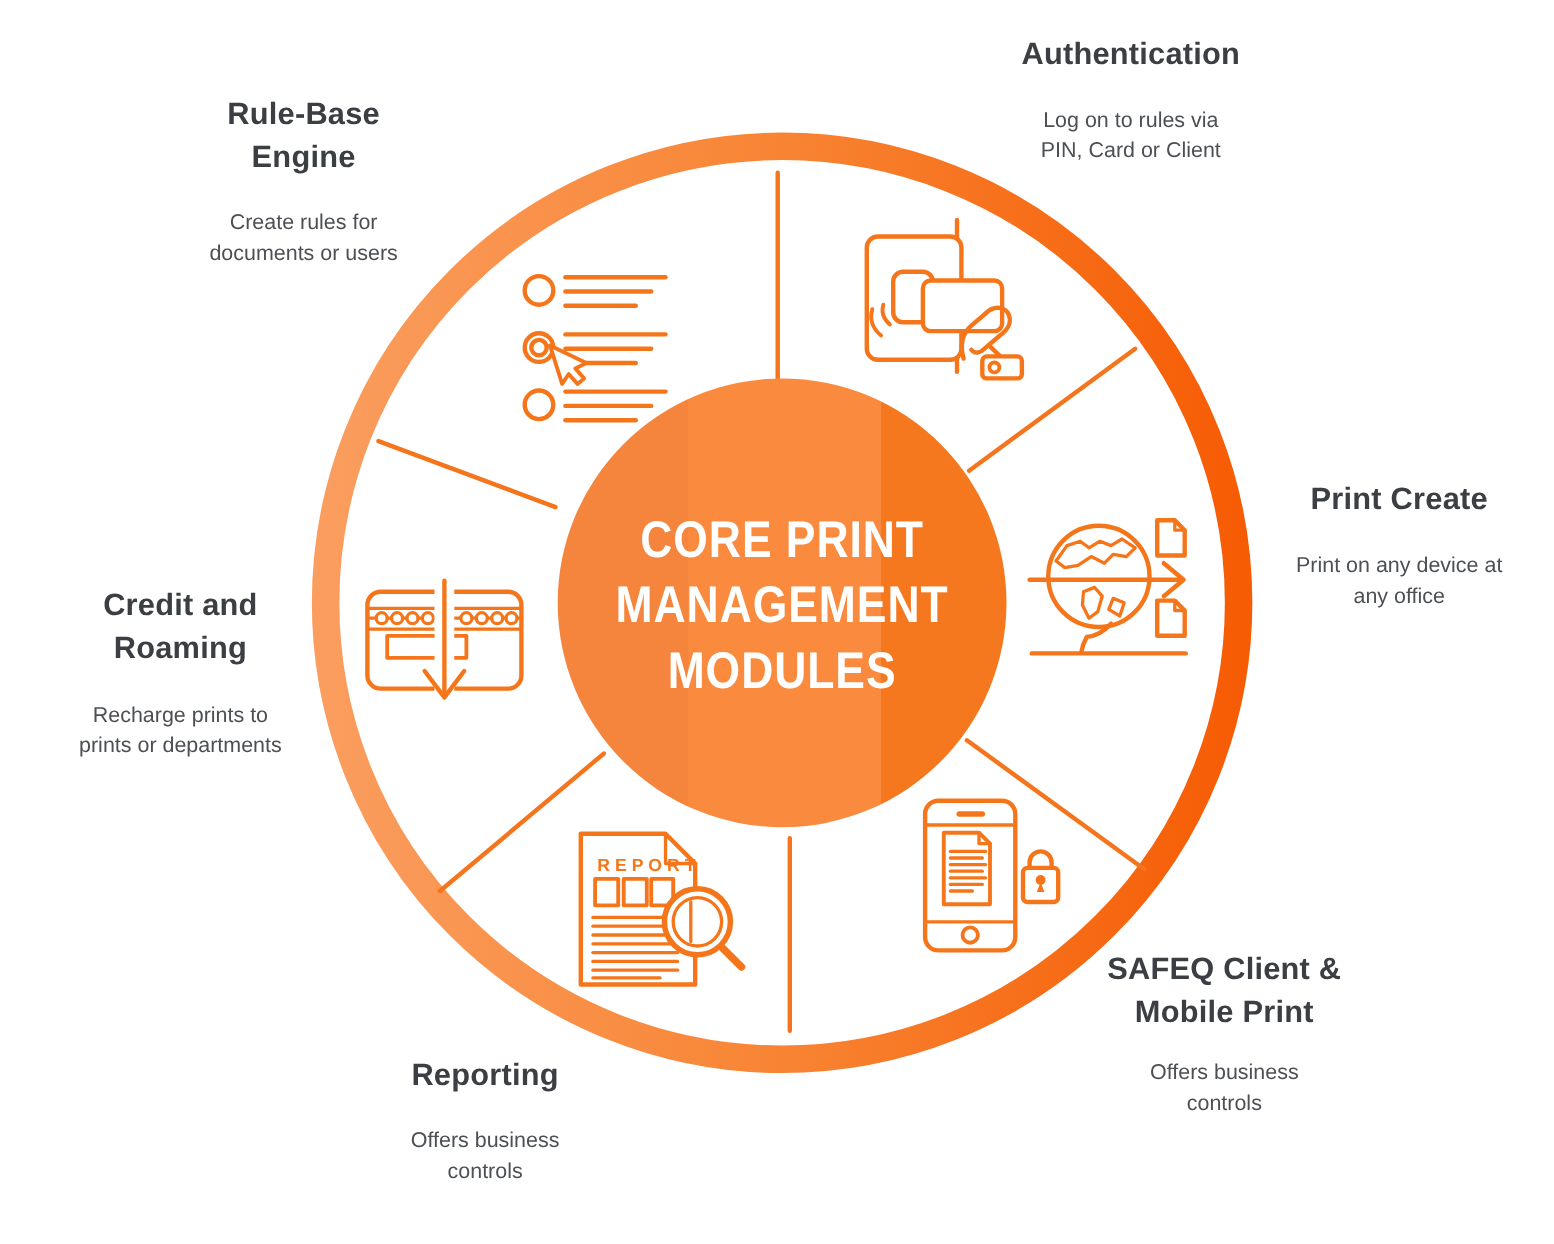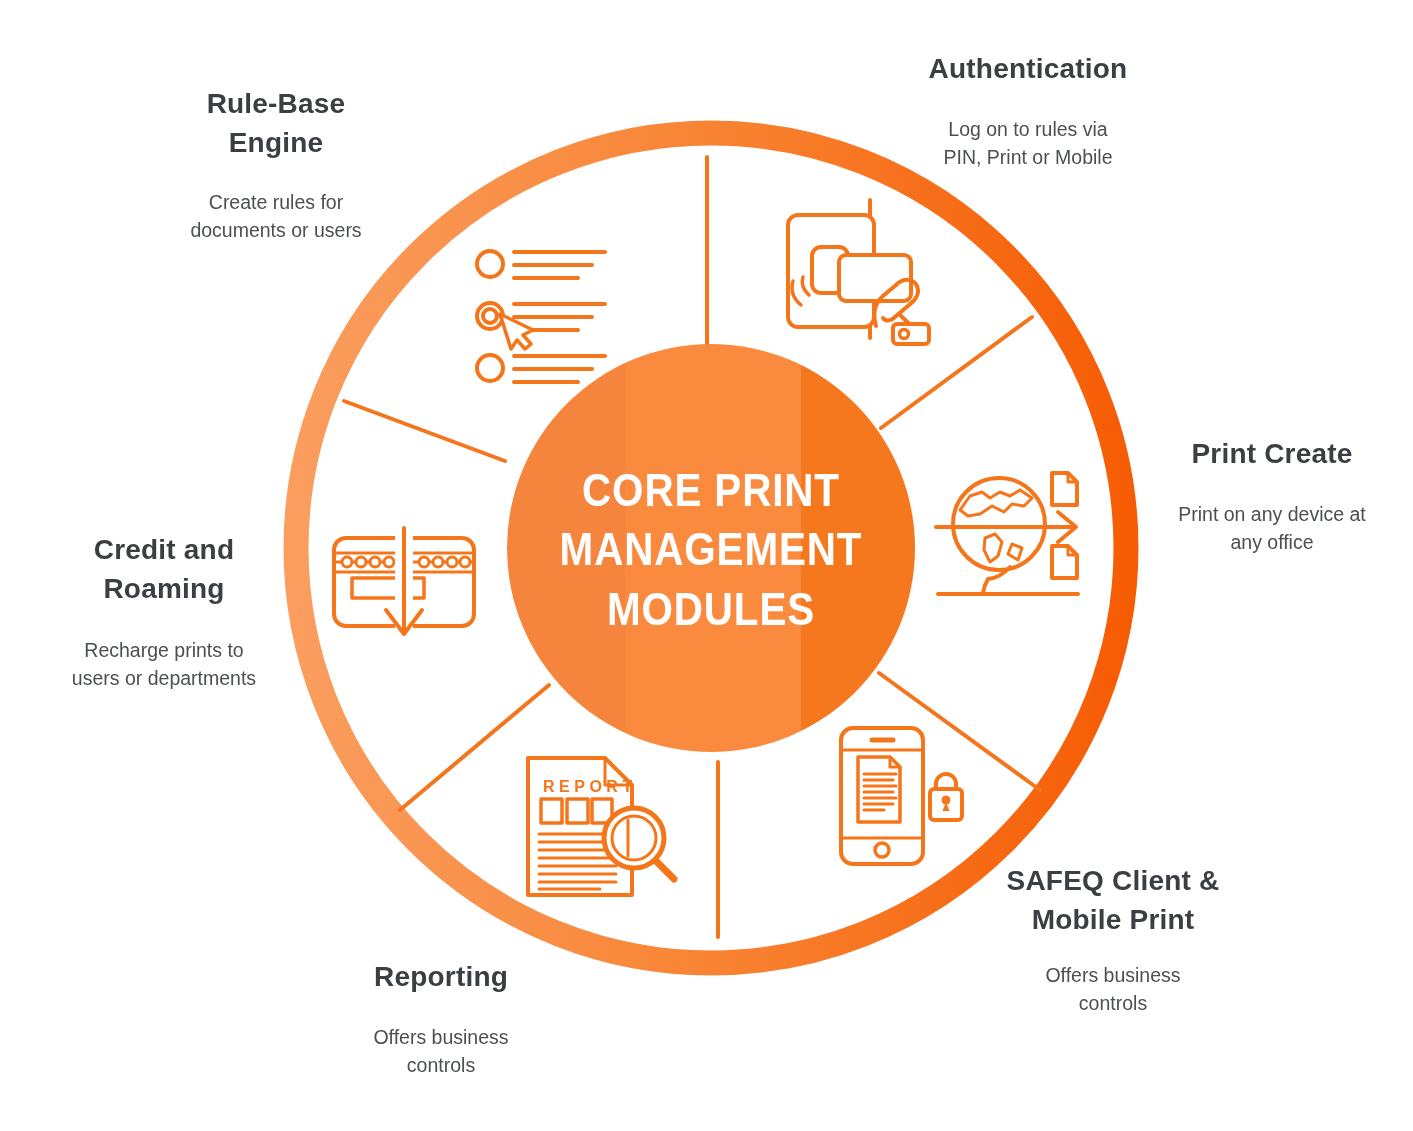--- a/index.html
+++ b/index.html
@@ -165,25 +165,25 @@
         <circle cx="452" cy="562" r="5" fill="#fff"></circle>
         <circle cx="465" cy="562" r="5" fill="#fff"></circle>
       </g>
       <rect x="352" y="578" width="72" height="20" stroke-width="3.5"></rect>
       <line x1="404" y1="520" x2="404" y2="650" stroke="#ffffff" stroke-width="18" stroke-linecap="butt"></line>
       <line x1="404" y1="528" x2="404" y2="630"></line>
       <path d="M386 610 L404 634 L422 610"></path>
     </g>
   </svg>
 
-  <div class="module" style="left:903px;top:30px;width:250px;margin-top:20px;">
+  <div class="module" style="left:903px;top:30px;width:250px;">
     <div class="title">Authentication</div>
     <div class="desc" style="margin-top:26px;">
       <div>Log on to rules via</div>
-      <div>PIN, Print or Mobile</div>
+      <div>PIN, Card or Client</div>
     </div>
   </div>
 
   <div class="module" style="left:1152px;top:435px;width:240px;">
     <div class="title">Print Create</div>
     <div class="desc" style="margin-top:26px;">
       <div>Print on any device at</div>
       <div>any office</div>
     </div>
   </div>
@@ -207,21 +207,21 @@
     </div>
   </div>
 
   <div class="module" style="left:49px;top:531px;width:230px;">
     <div class="title">
       <div>Credit and</div>
       <div>Roaming</div>
     </div>
     <div class="desc" style="margin-top:28px;">
       <div>Recharge prints to</div>
-      <div>users or departments</div>
+      <div>prints or departments</div>
     </div>
   </div>
 
   <div class="module" style="left:156px;top:85px;width:240px;">
     <div class="title">
       <div>Rule-Base</div>
       <div>Engine</div>
     </div>
     <div class="desc" style="margin-top:26px;">
       <div>Create rules for</div>

